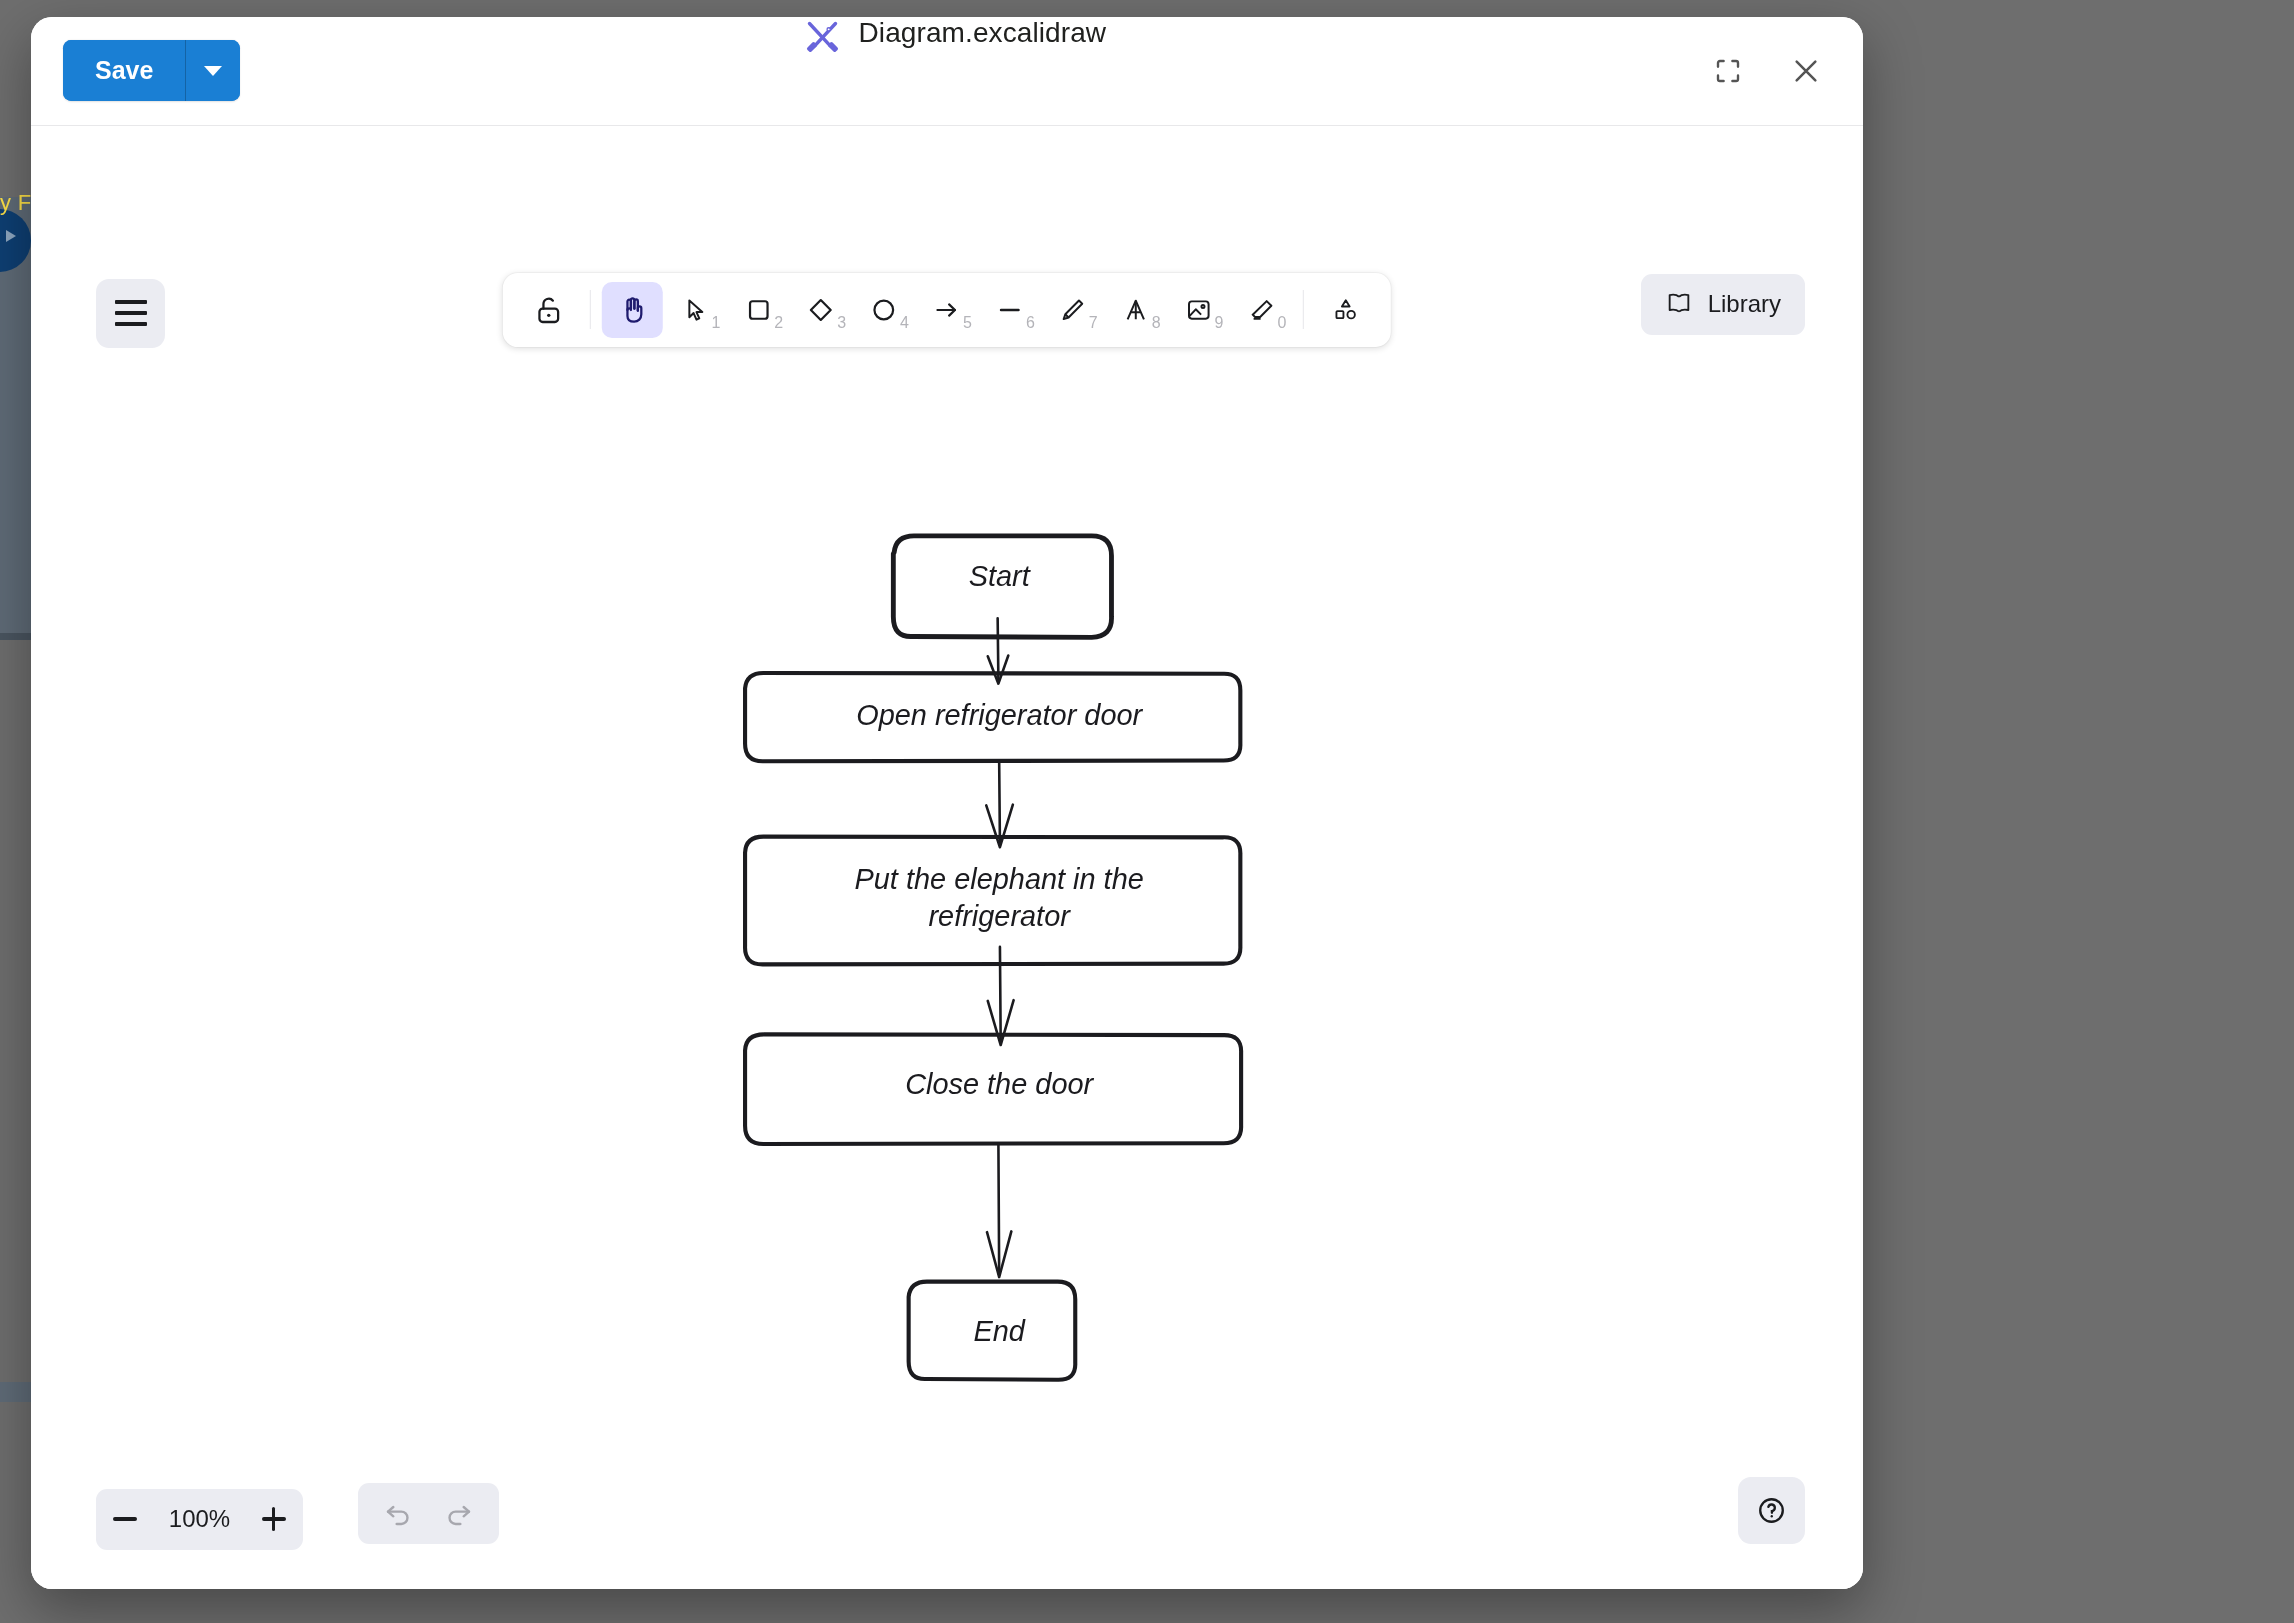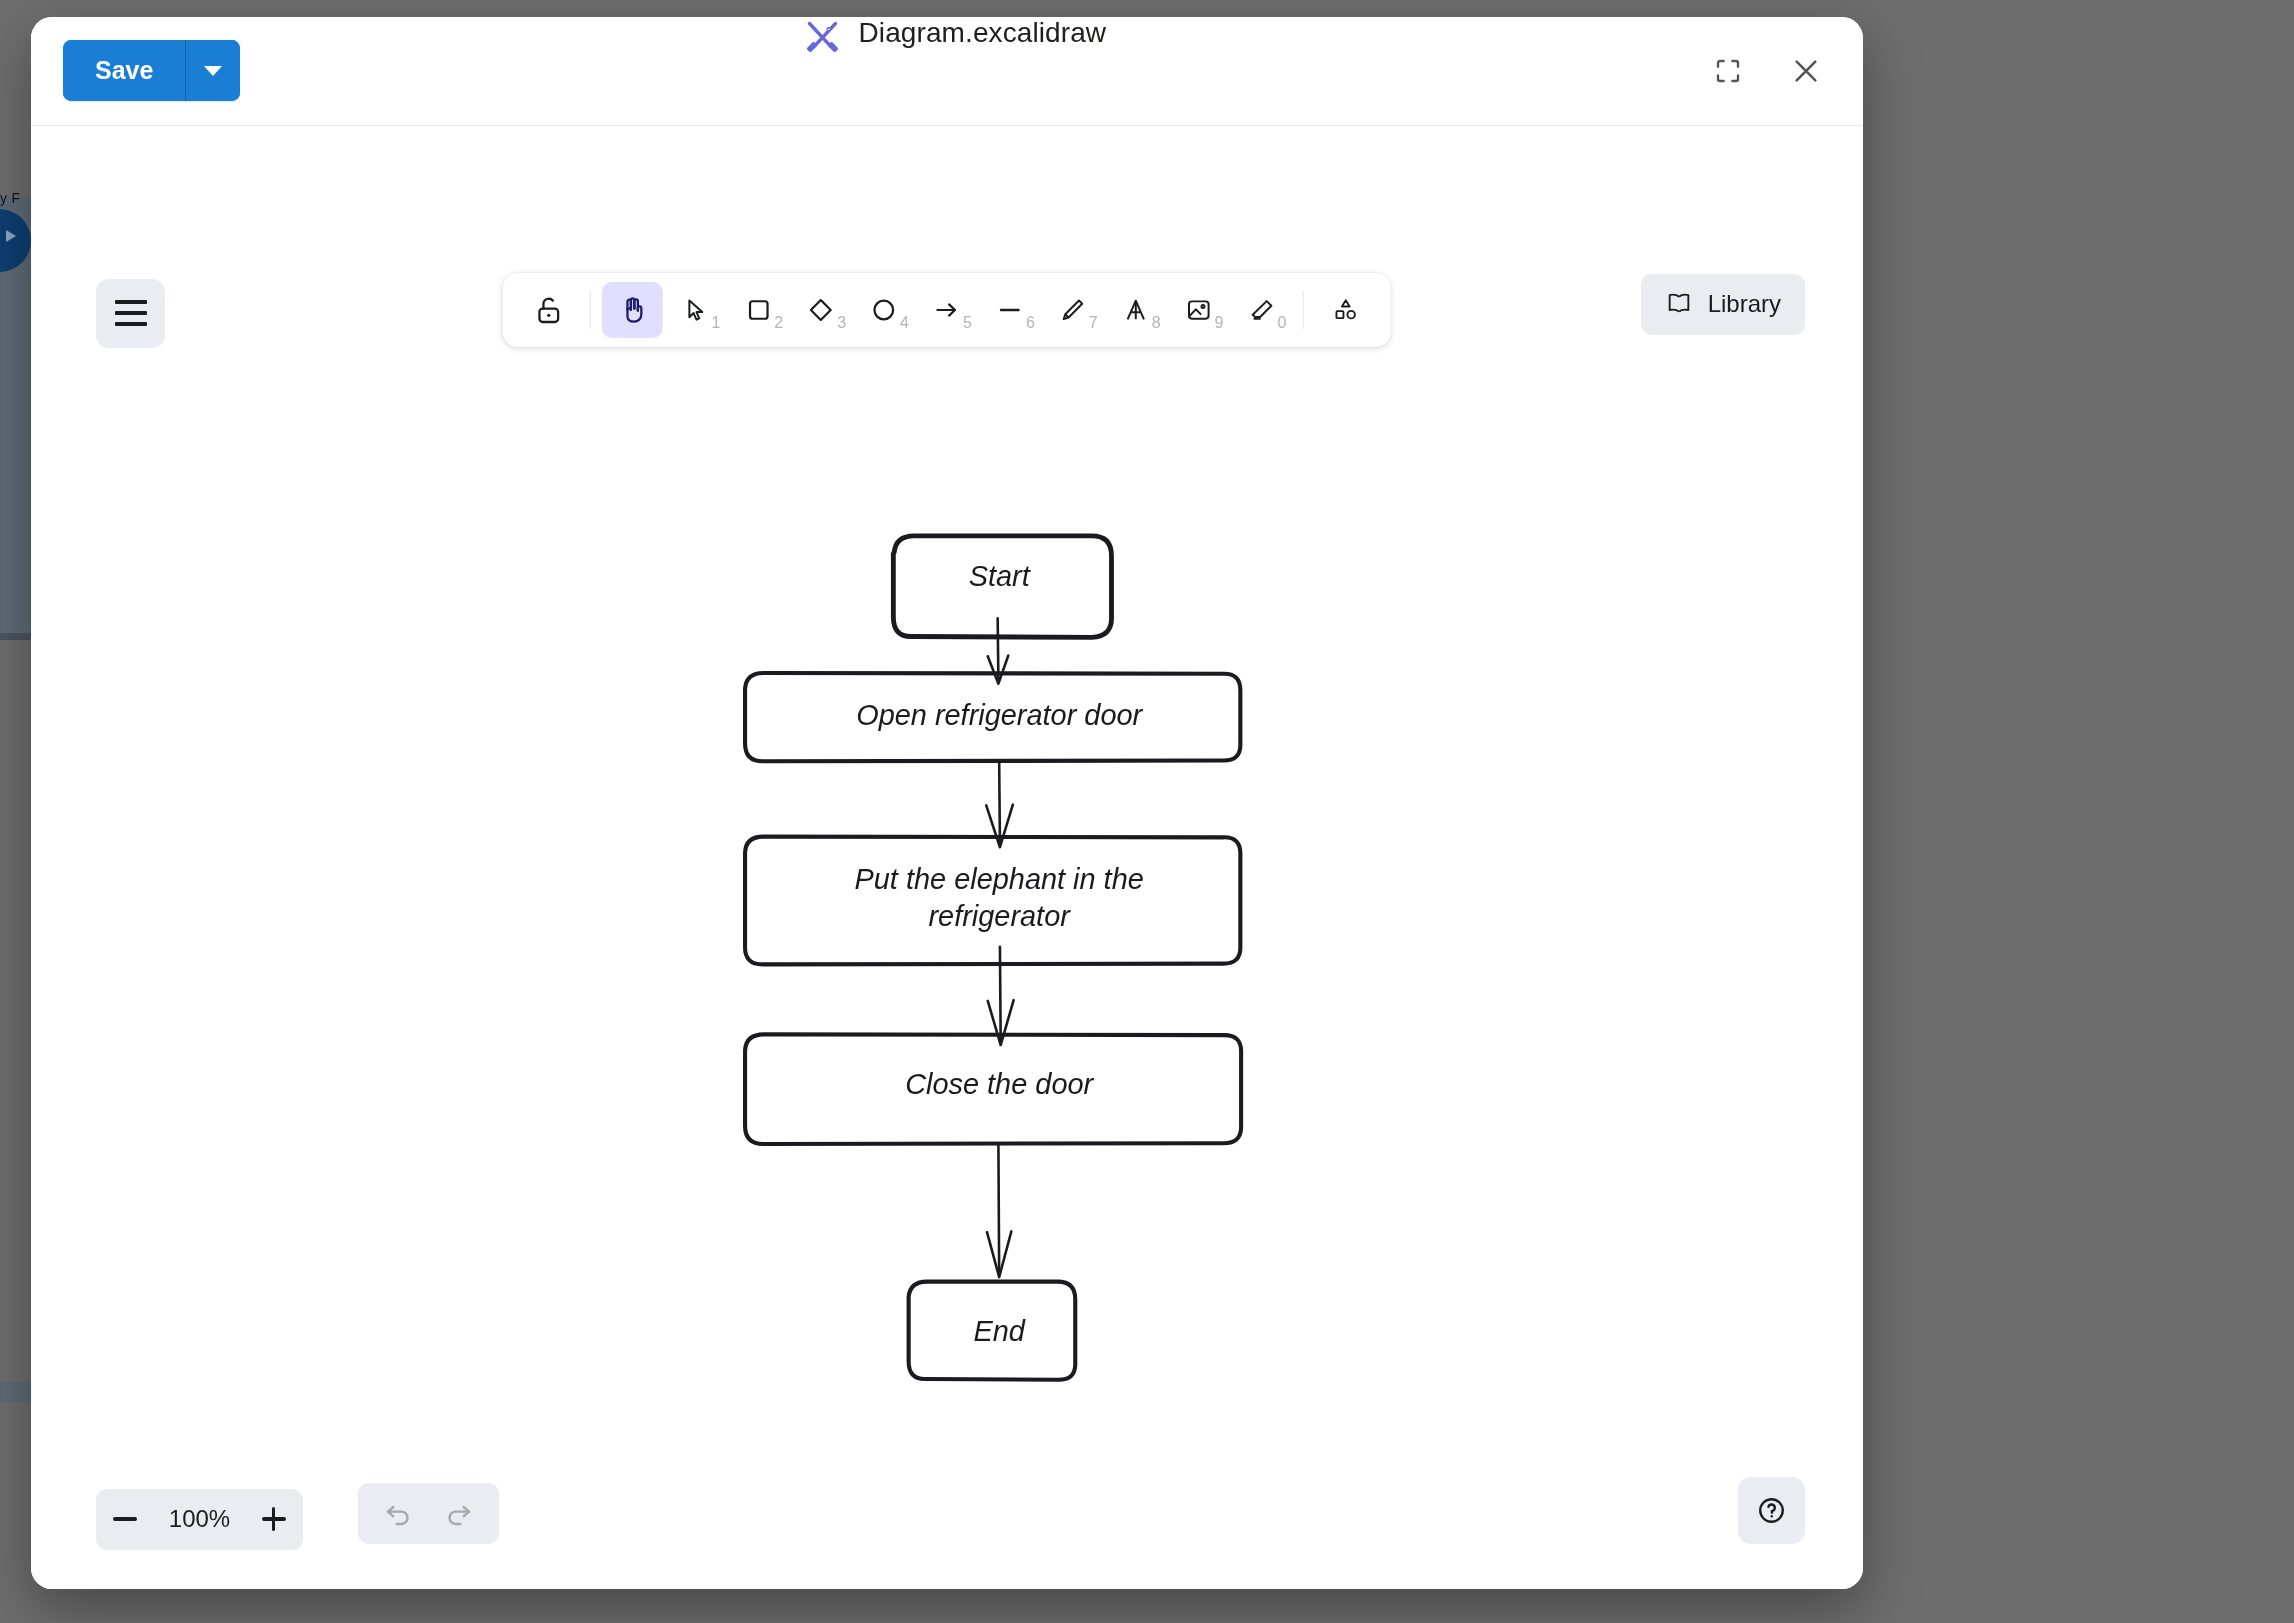--- a/index.html
+++ b/index.html
@@ -27,21 +27,21 @@
   }
   .bg-circle-arrow {
     position: absolute; left: 5.6px; top: 230px;
     width: 0; height: 0;
     border-top: 6.5px solid transparent;
     border-bottom: 6.5px solid transparent;
     border-left: 10.2px solid #8ea7c0;
   }
   .bg-text {
     position: absolute; left: 0; top: 190px;
-    color: #0f172a; font-size: 14px; letter-spacing: 0.3px;
+    color: #fde047; font-size: 22px; letter-spacing: 0.3px;
   }
   .bg-strip-low {
     position: absolute; left: 0; top: 1382px; width: 162px; height: 20.4px;
     background: #5f6b77;
   }
 
   
   .modal {
     position: absolute;
     left: 31px; top: 16.7px;

